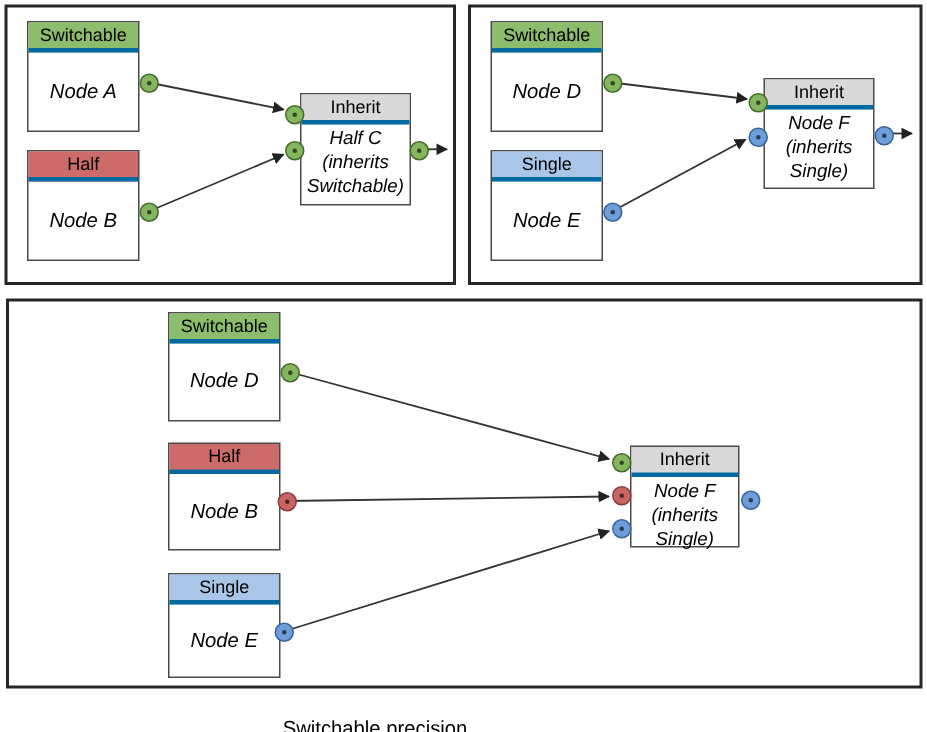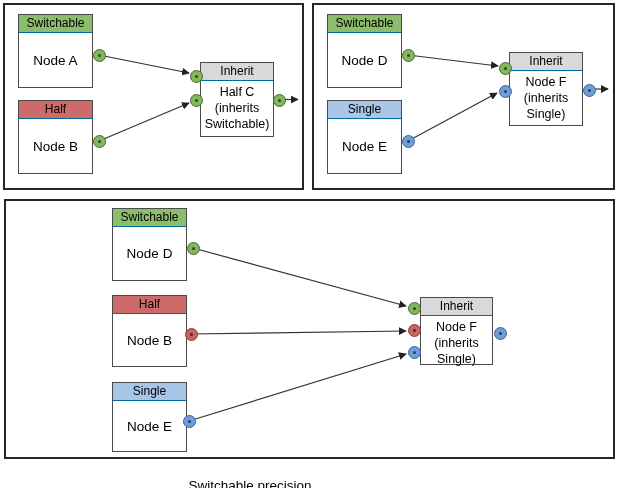--- a/index.html
+++ b/index.html
@@ -1,23 +1,23 @@
 <!DOCTYPE html>
 <html><head>
 <meta charset="utf-8">
 <style>
   html,body{margin:0;padding:0;background:#fff;}
   #canvas{position:relative;width:618px;height:488px;background:#fff;
           font-family:"Liberation Sans",sans-serif;color:#000;overflow:hidden;}
   .panel{position:absolute;border:2px solid #262626;background:#fff;box-sizing:border-box;}
   .node{position:absolute;background:#fff;border:1px solid #4a4a4a;box-sizing:border-box;}
   .node .hdr{height:17px;line-height:17px;text-align:center;font-size:12px;
-             border-bottom:1px solid #0369a1;overflow:hidden;}
+             border-bottom:3px solid #0369a1;overflow:hidden;}
   .node .bdy{position:absolute;top:18px;left:0;right:0;bottom:0;
-             display:flex;align-items:center;justify-content:center;font-size:13.5px;}
+             display:flex;align-items:center;justify-content:center;font-size:13.5px;font-style:italic;}
   .node.inherit .bdy{display:block;text-align:center;font-size:12.5px;line-height:16px;padding-top:3px;}
   .port{position:absolute;width:11px;height:11px;border-radius:50%;border:1px solid #333;
         box-sizing:content-box;display:flex;align-items:center;justify-content:center;z-index:3;}
   .port .dot{width:3px;height:3px;border-radius:50%;background:rgba(0,0,0,0.62);}
   svg.edges{position:absolute;left:0;top:0;z-index:2;pointer-events:none;}
   svg.edges line{stroke:#333;stroke-width:1.2;}
   #caption{position:absolute;left:0;top:478px;width:500px;text-align:center;font-size:13.5px;}
 </style>
 </head>
 <body>

